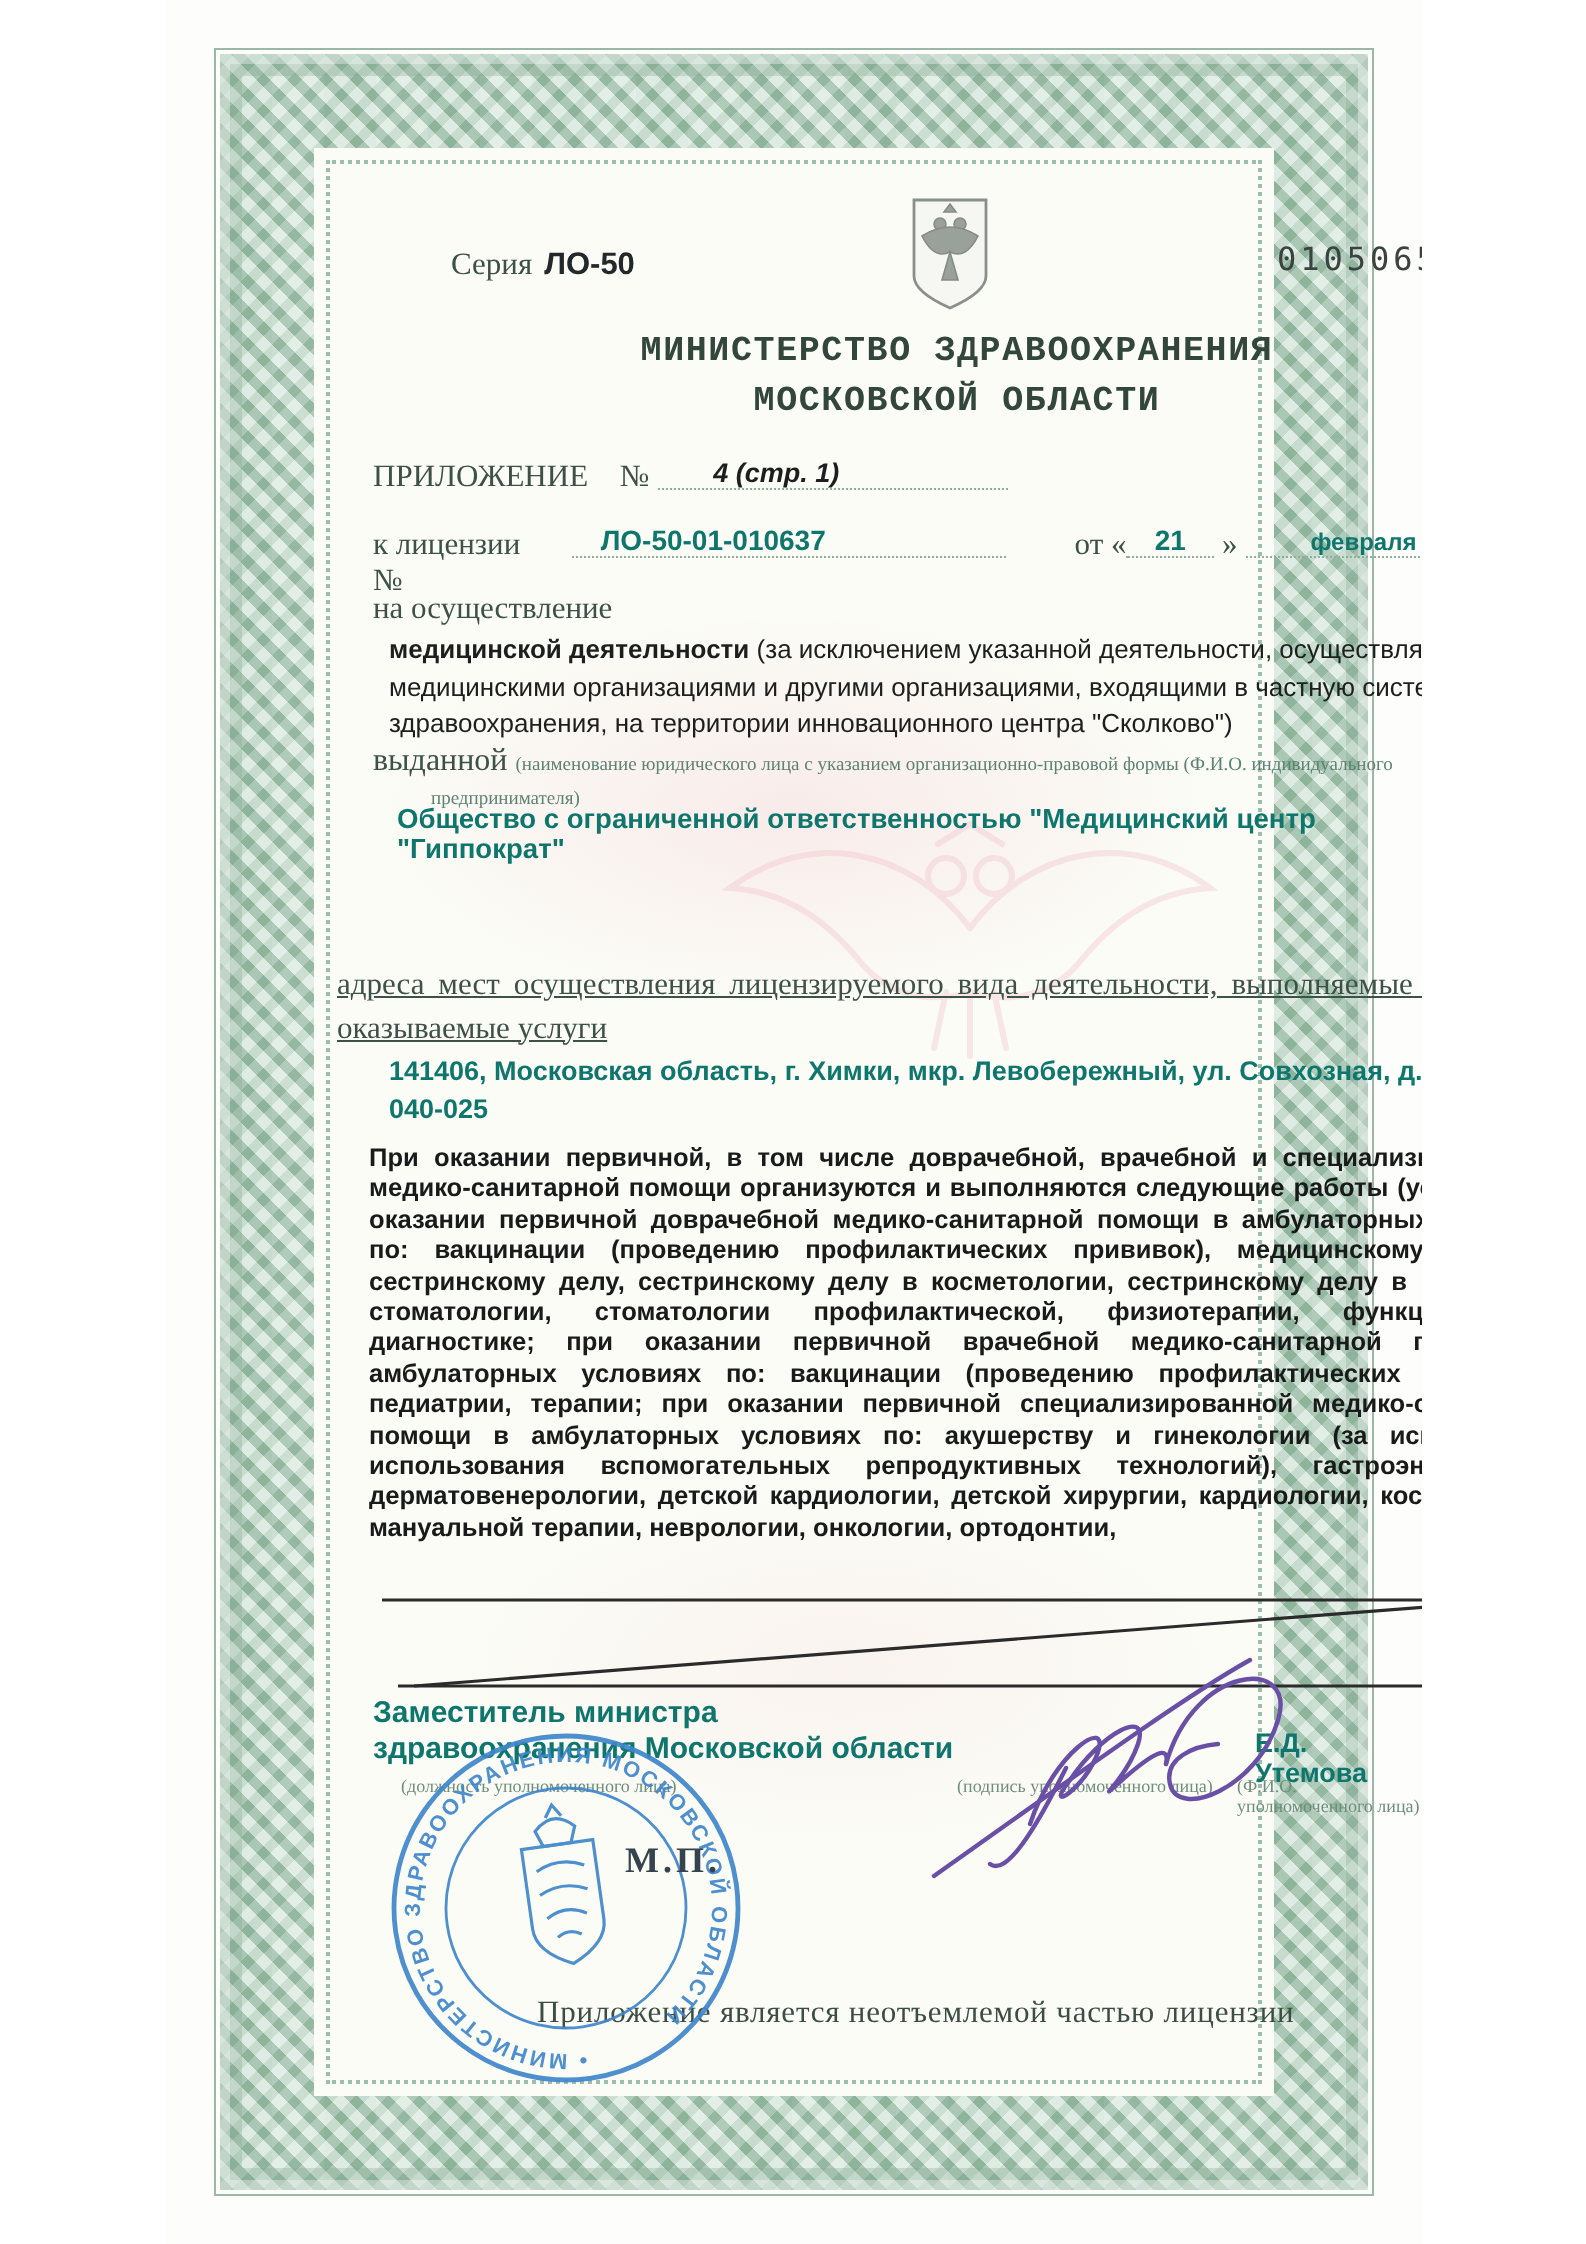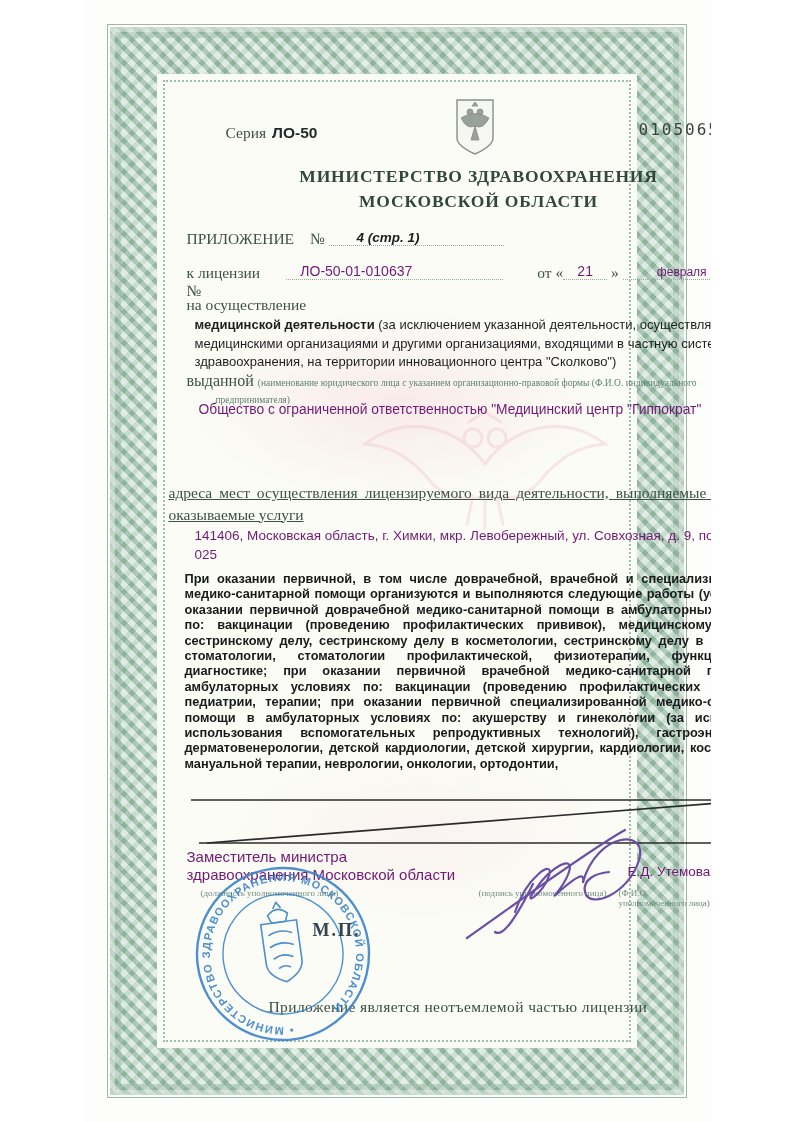--- a/index.html
+++ b/index.html
@@ -22,31 +22,31 @@
     position:absolute; inset:74px;
     background:
       radial-gradient(ellipse 300px 140px at 50% 34%, rgba(242,196,204,.30), transparent 70%),
       radial-gradient(ellipse 280px 130px at 55% 78%, rgba(242,196,204,.16), transparent 70%),
       #fbfcf6;
   }
   .frame-dots { position:absolute; inset:80px; border:2px dotted #9cbfab; pointer-events:none; }
 
   
   .serif-label { font-family:"Liberation Serif", serif; color:#3e5146; }
-  .fill-bold  { font-family:"Liberation Sans", sans-serif; font-weight:normal; color:#701a75; }
+  .fill-bold  { font-family:"Liberation Sans", sans-serif; font-weight:bold; color:#0f766e; }
   .abs { position:absolute; }
   .underline-dotted { border-bottom:1px dotted #8fae9c; }
   .caption-green { font-family:"Liberation Serif", serif; color:#5d8272; font-size:9.5px; }
 
   
   .series-line { left:143px; top:124px; font-size:15.5px; }
   .series-line .series-value { font-family:"Liberation Sans", sans-serif; font-weight:bold; color:#23282b; font-size:15.5px; margin-left:6px; }
   .emblem { left:368px; top:96px; }
   .serial { left:556px; top:120px; font-family:"DejaVu Sans Mono", monospace; font-size:16px; letter-spacing:2px; color:#3b4340; }
-  .title { left:96px; top:164px; width:600px; text-align:center; font-weight:bold; font-size:17.5px; letter-spacing:.8px; color:#32463c; line-height:25px; font-family:Liberation Serif, serif; }
+  .title { left:96px; top:164px; width:600px; text-align:center; font-weight:bold; font-size:17.5px; letter-spacing:.8px; color:#32463c; line-height:25px; font-family:Liberation Mono, monospace; }
 
   
   .appendix-line { left:104px; top:230px; font-size:15.5px; }
   .appendix-line .num-sign { margin-left:12px; }
   .appendix-value { display:inline-block; min-width:175px; font-family:"Liberation Sans", sans-serif; font-weight:bold; font-size:13.5px; color:#1d1f1e; padding-left:28px; transform:translateY(-2px);font-style:italic; }
   .license-line { left:104px; top:264px; width:596px; display:flex; align-items:baseline; font-size:15.5px; }
   .license-number { width:218px; margin-left:8px; padding-left:14px; font-size:14px; transform:translateY(-2px); }
   .date-prefix { margin-left:34px; white-space:pre; }
   .date-day { width:44px; text-align:center; font-size:14px; transform:translateY(-2px); }
   .date-close { margin:0 4px; }

